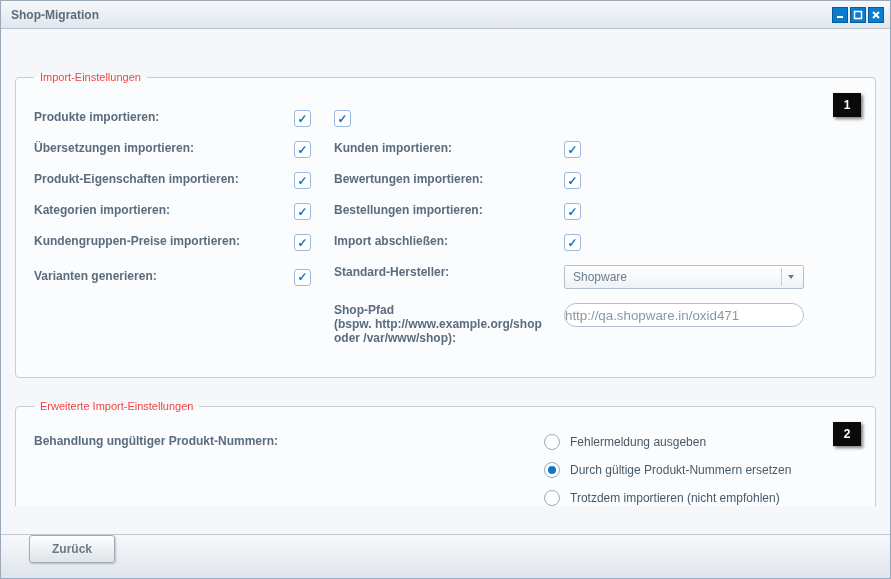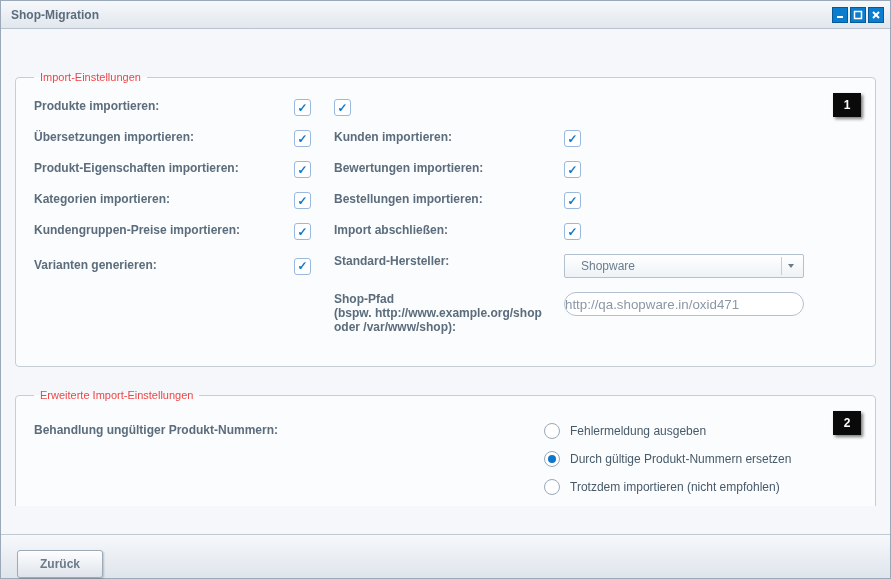--- a/index.html
+++ b/index.html
@@ -61,20 +61,21 @@
   }
   fieldset.panel legend {
     padding: 0 6px;
     color: #ef4444;
     font-size: 11px;
   }
   .row {
     display: flex;
     align-items: center;
     margin-bottom: 14px;
+    margin-top: 11px;
   }
   .col-left { width: 300px; display: flex; }
   .col-left .lbl { width: 260px; font-weight: bold; color: #5b6c7c; }
   .col-right { flex: 1; display: flex; }
   .col-right .lbl { width: 230px; font-weight: bold; color: #5b6c7c; }
   .ctl { flex: 1; }
   .checkbox {
     width: 17px;
     height: 17px;
     border: 1px solid #9bb9de;
@@ -92,21 +93,21 @@
     font-weight: bold;
   }
   .select {
     width: 240px;
     height: 24px;
     border: 1px solid #b3c0cf;
     border-radius: 2px;
     background: linear-gradient(#ffffff,#eef2f6);
     display: flex;
     align-items: center;
-    padding: 0 4px 0 16px;
+    padding: 0 4px 0 8px;
     color: #6b7d8e;
     cursor: pointer;
     justify-content: space-between;
   }
   .select .tri {
     width: 18px;
     height: 18px;
     border-left: 1px solid #c5cdd6;
     display: flex;
     align-items: center;
@@ -159,23 +160,23 @@
     margin: 0 0 14px 10px;
     font-weight: bold;
     color: #5b6c7c;
   }
   .reset-row .checkbox { margin-right: 8px; background:#f2f5f9;}
   .footer {
     height: 44px;
     border-top: 1px solid #c1cad4;
     background: linear-gradient(#f6f8fb, #dfe5ec);
     display: flex;
-    align-items: flex-end;
+    align-items: flex-start;
     justify-content: space-between;
-    padding: 0 16px;
+    padding: 0 28px;
   }
   .btn {
     min-width: 86px;
     height: 28px;
     border-radius: 3px;
     font-weight: bold;
     display: flex;
     align-items: center;
     justify-content: center;
     cursor: pointer;

